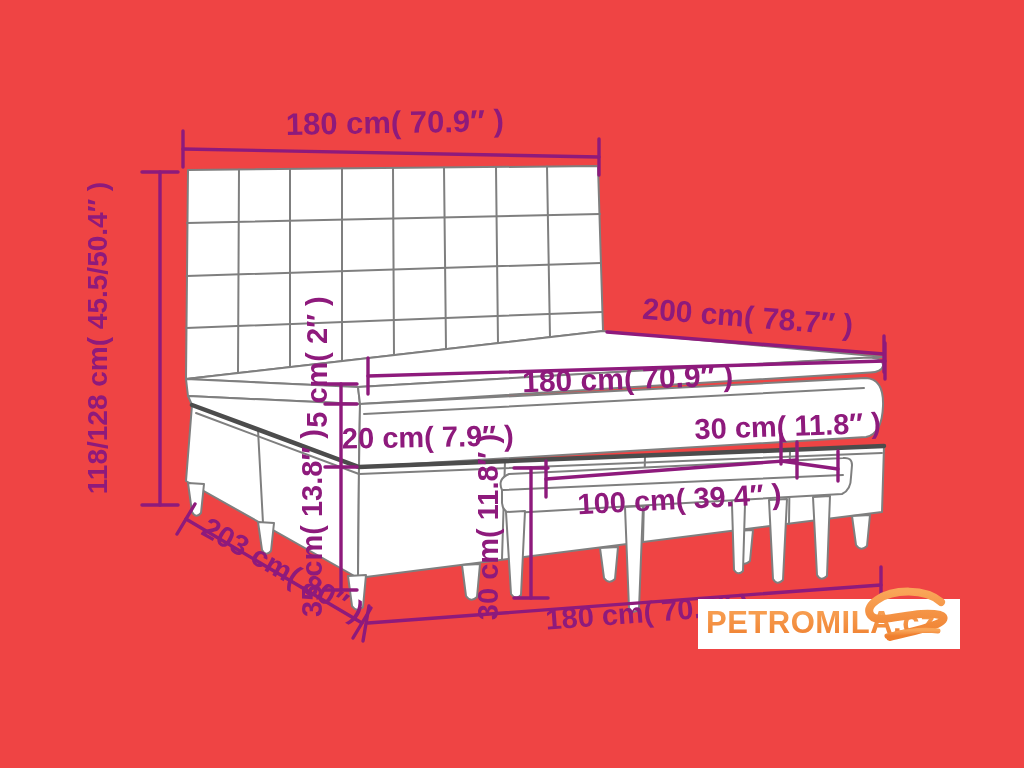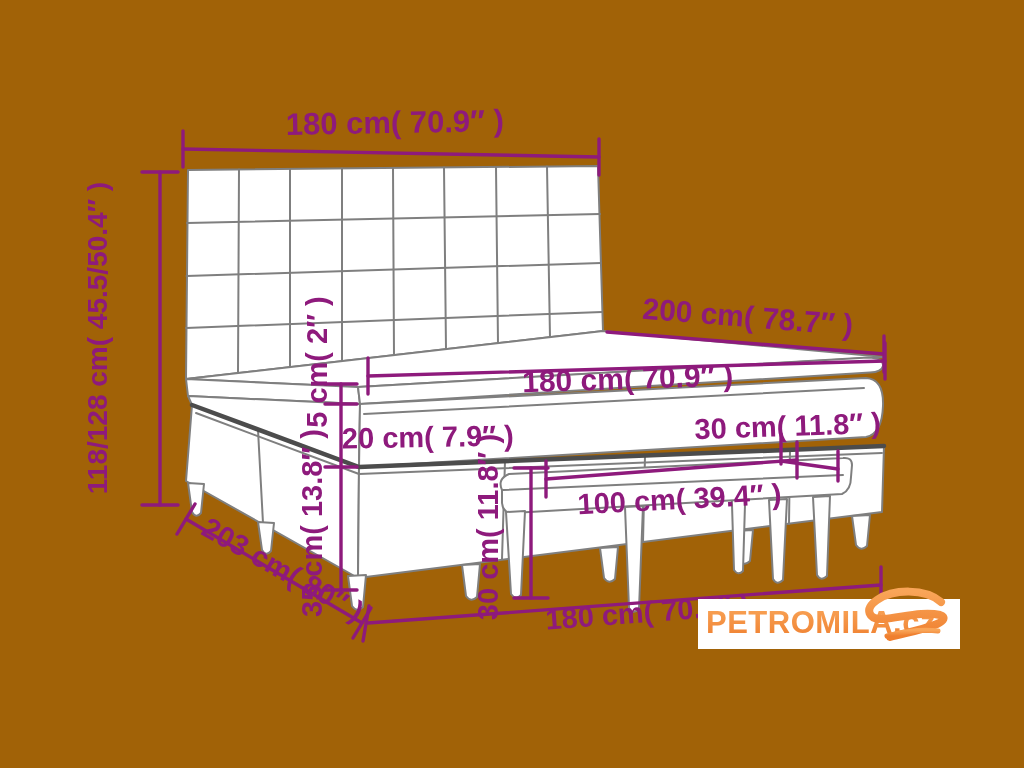--- a/index.html
+++ b/index.html
@@ -1,16 +1,16 @@
 <!DOCTYPE html>
 <html><head>
 <meta charset="utf-8">
 <style>
   html,body{margin:0;padding:0;background:#ffffff;}
-  #stage{position:relative;width:1024px;height:768px;background:#a16207;overflow:hidden;
+  #stage{position:relative;width:1024px;height:768px;background:#ef4444;overflow:hidden;
          font-family:"Liberation Sans",sans-serif;}
   svg text{font-family:"Liberation Sans","DejaVu Sans",sans-serif;font-weight:bold;}
   .dimtxt{fill:#8E1A7C;}
   .outline{stroke:#7F7F7F;stroke-width:2;fill:none;stroke-linejoin:round;stroke-linecap:round;}
   .fillw{stroke:#7F7F7F;stroke-width:2;fill:#ffffff;stroke-linejoin:round;}
   .bold{stroke:#4C4C4C;stroke-width:4.5;fill:none;stroke-linecap:round;}
   .dim{stroke:#8E1A7C;stroke-width:3.4;fill:none;stroke-linecap:round;}
 </style>
 </head>
 <body>

